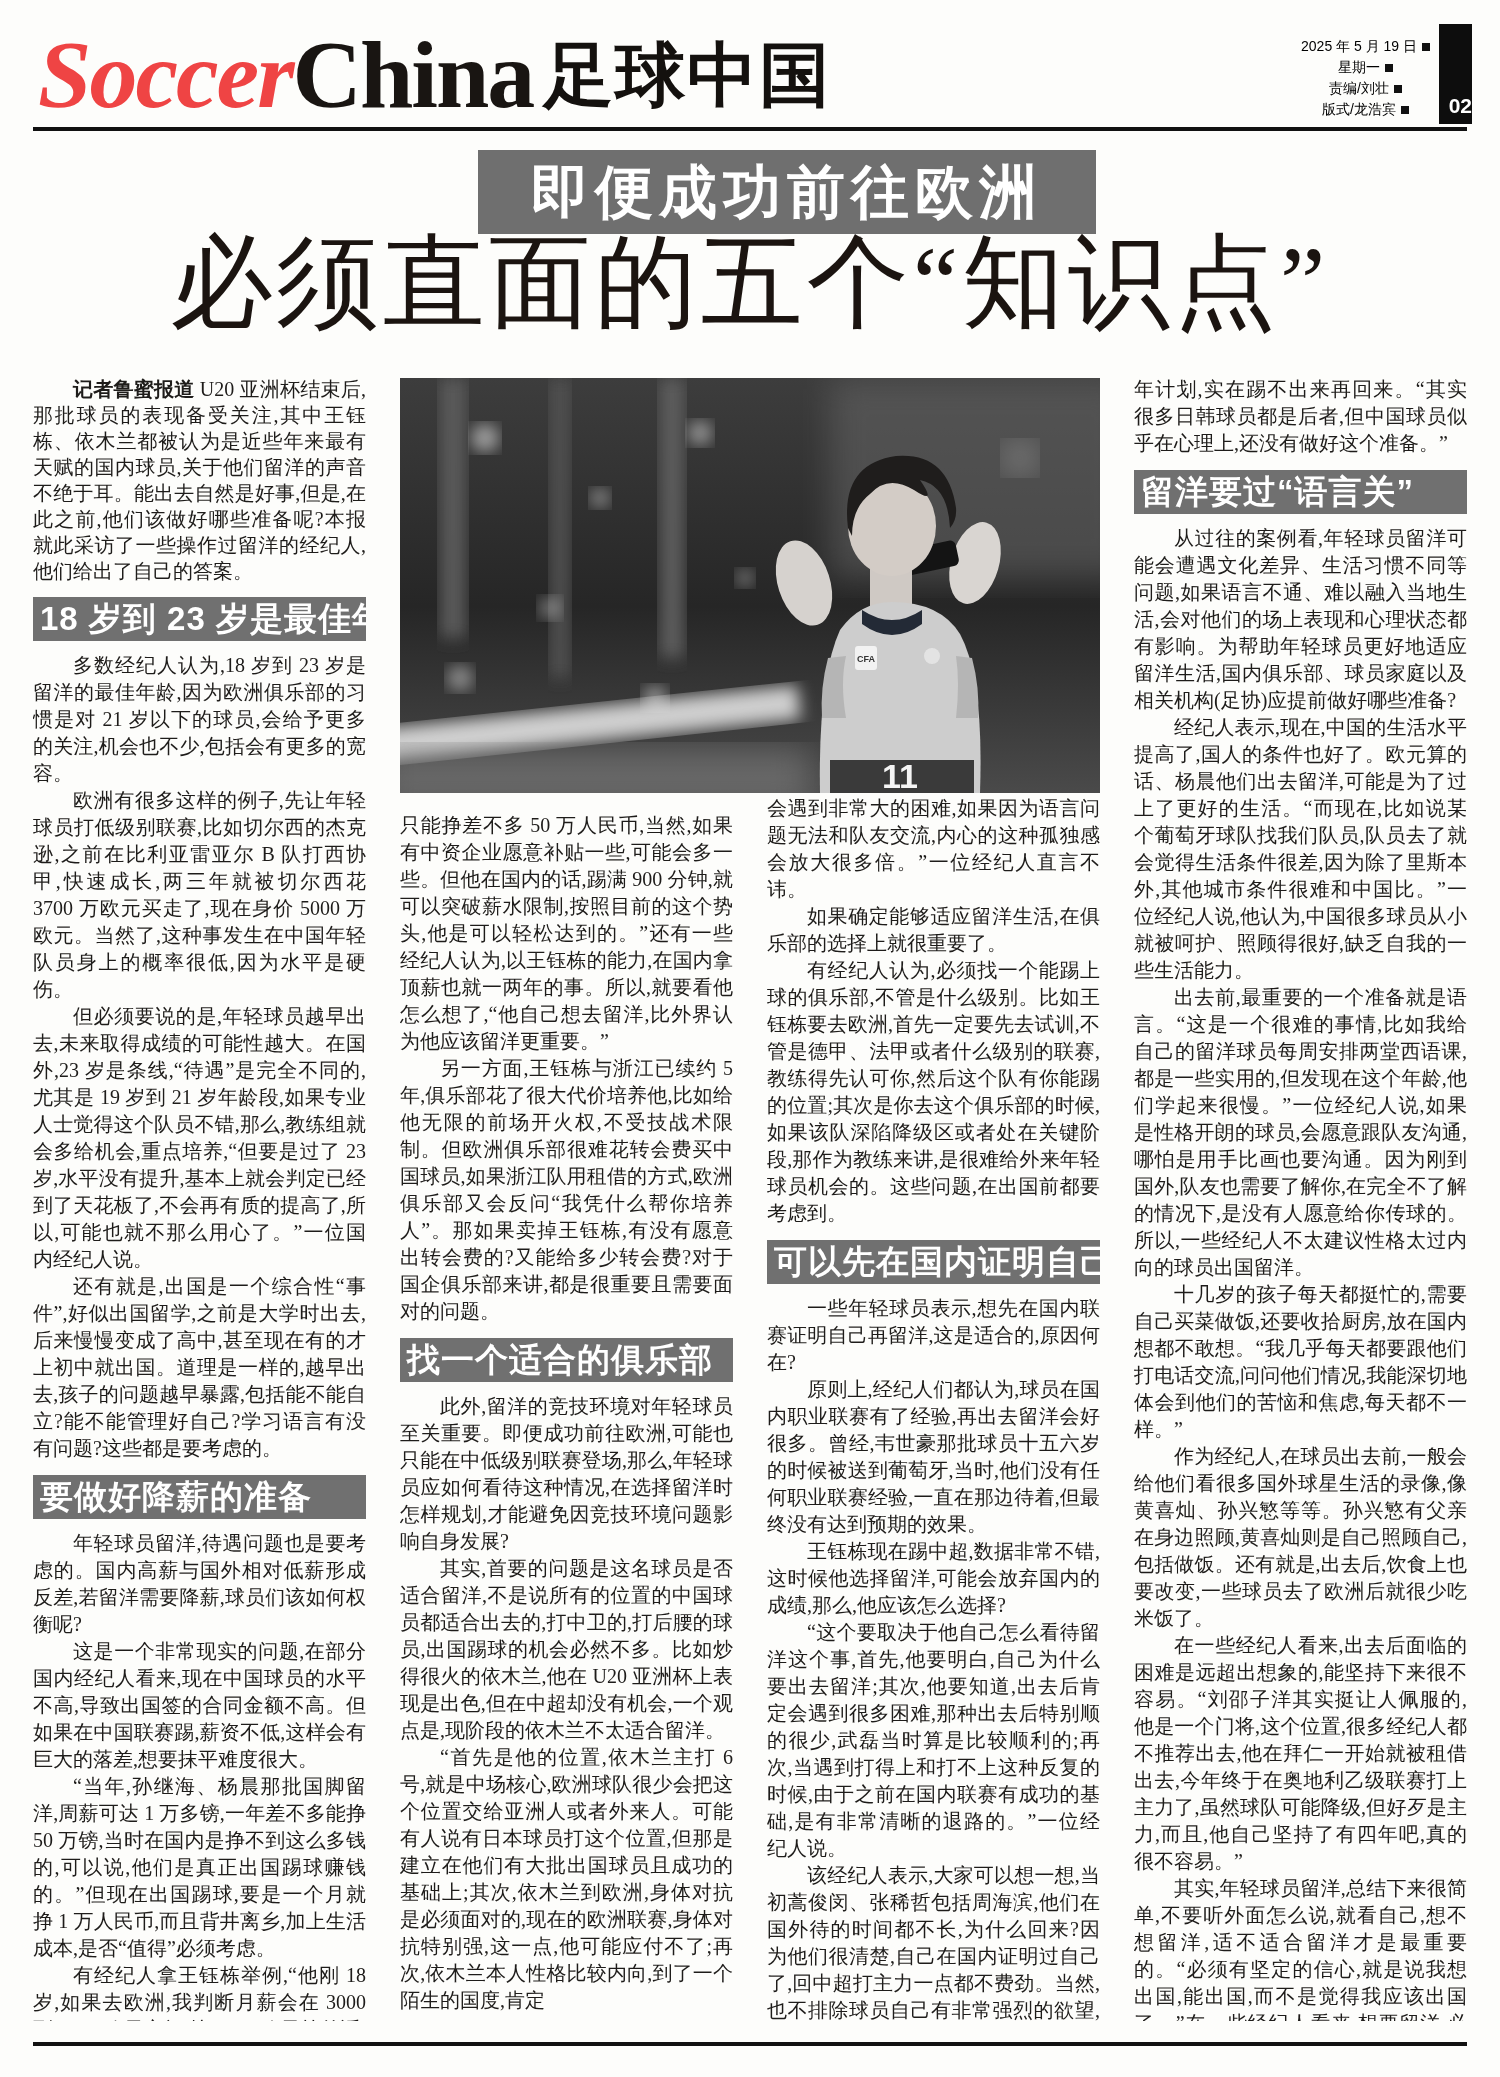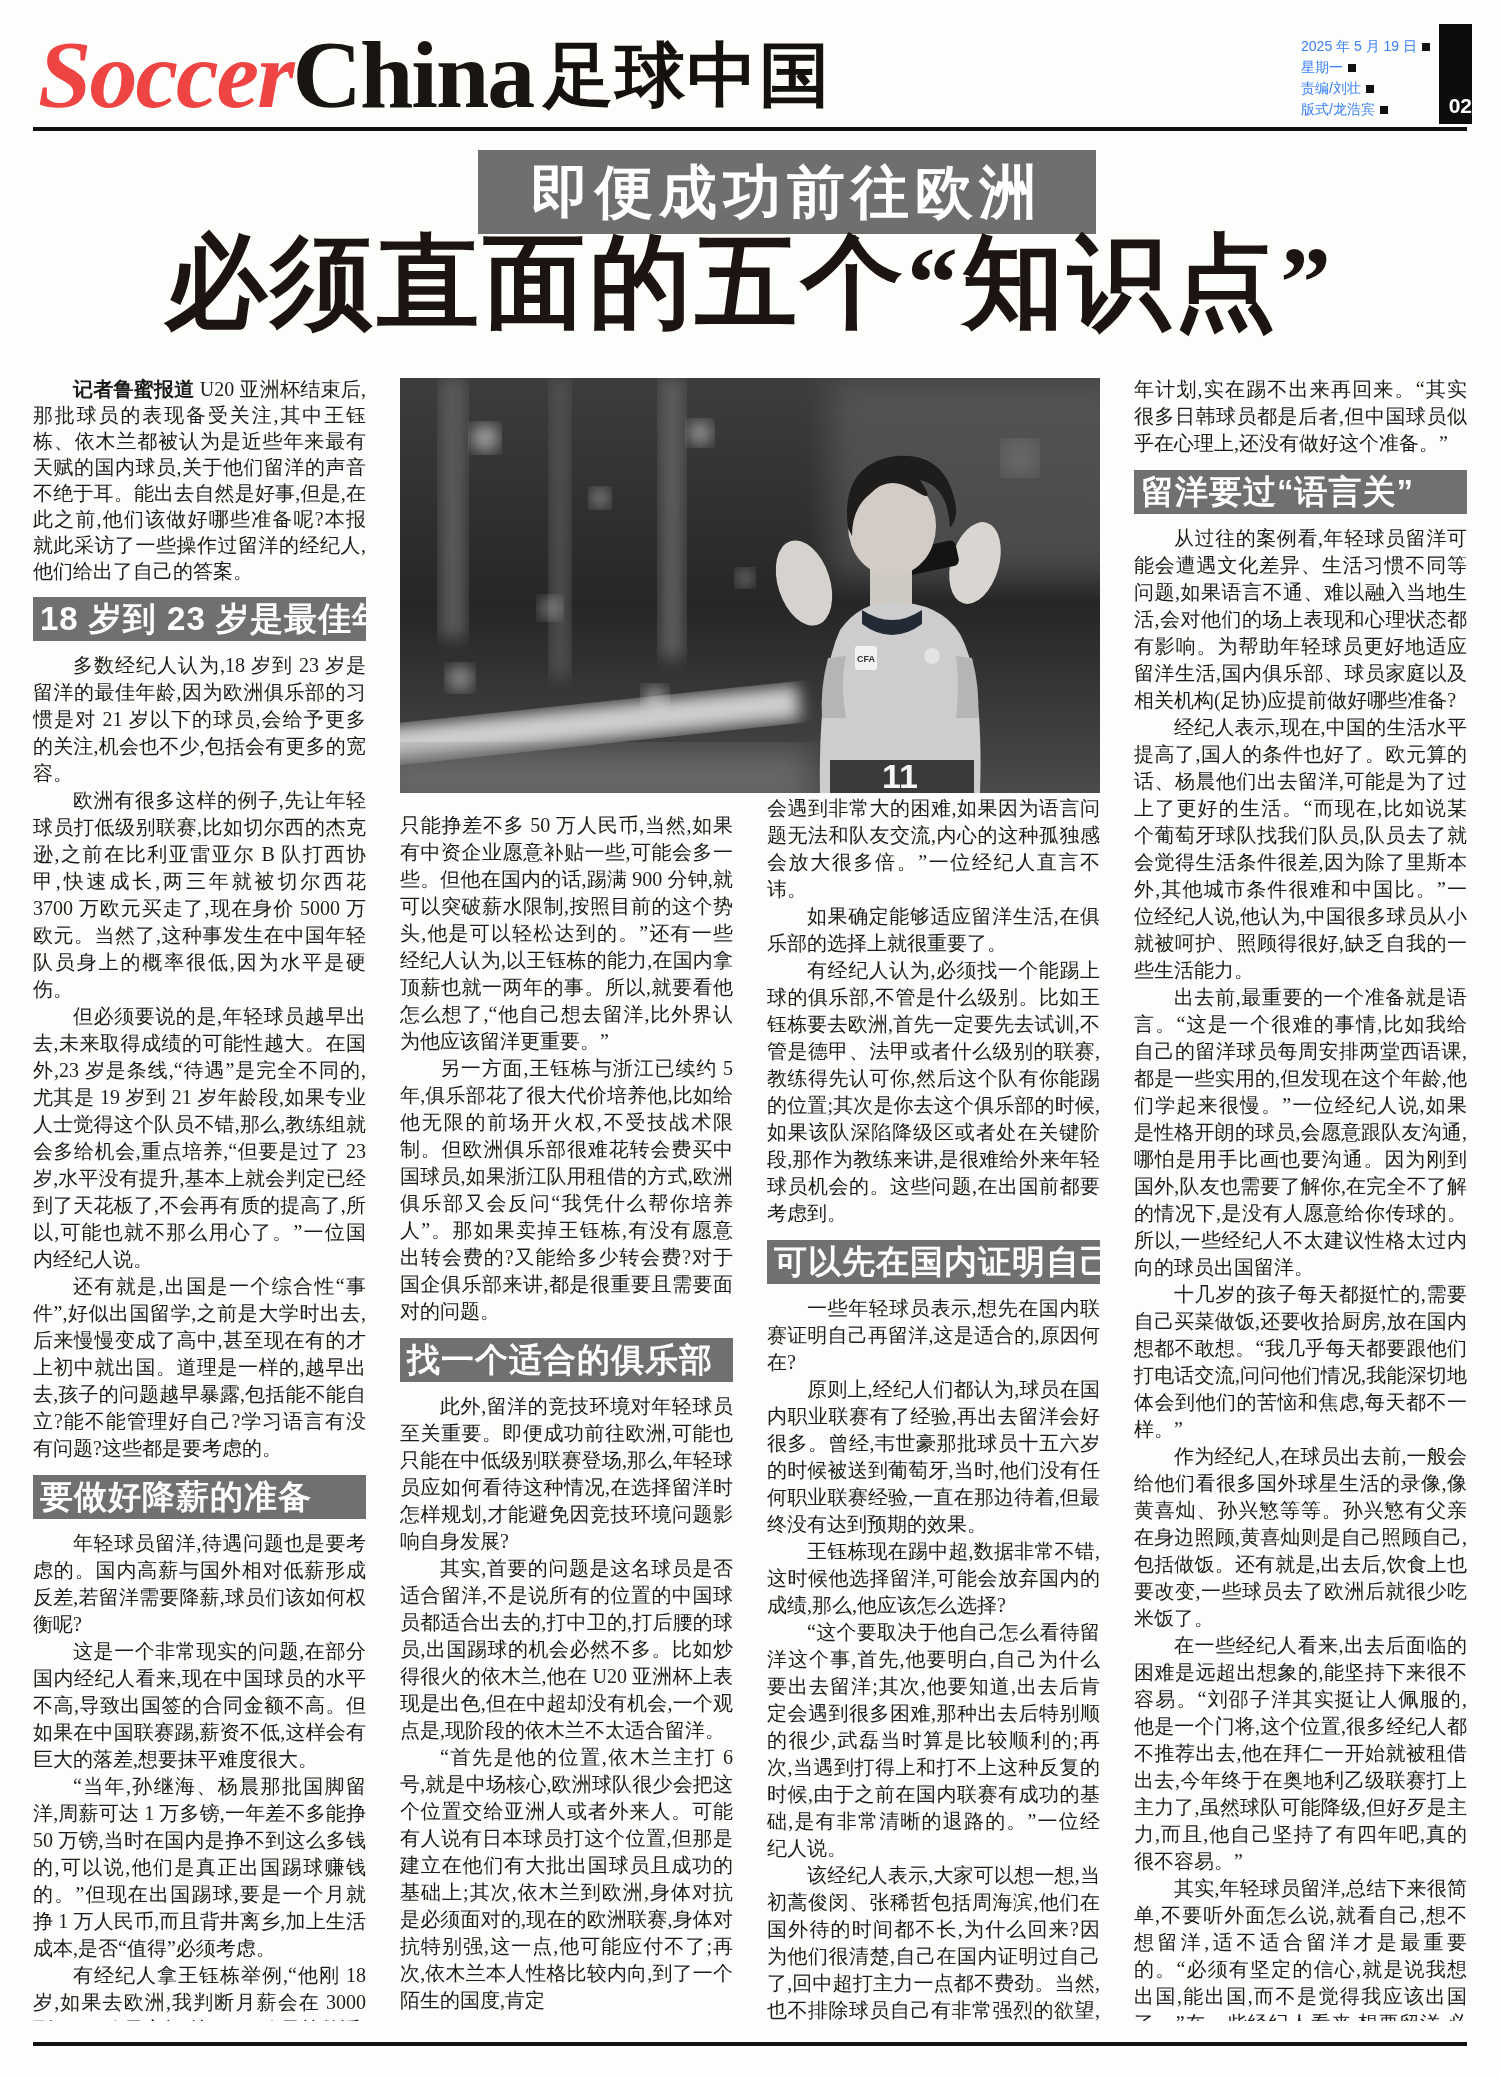--- a/index.html
+++ b/index.html
@@ -4,33 +4,33 @@
 <style>
   html,body{margin:0;padding:0;background:#e8e8e4;}
   #page{position:relative;width:1500px;height:2077px;background:#fdfdfb;margin:0 auto;overflow:hidden;
         font-family:"Liberation Serif","DejaVu Serif",serif;color:#1e1c1a;}
   
   #masthead{position:absolute;left:38px;top:22px;height:105px;white-space:nowrap;}
   .mh-latin{font-family:"Liberation Serif",serif;font-weight:bold;font-size:96px;line-height:105px;letter-spacing:-2px;}
   .mh-gray{color:#ef4444;font-style:italic;}
   .mh-black{color:#191512;}
   .mh-cn{font-family:"Liberation Sans",sans-serif;font-weight:bold;font-size:70px;color:#14110e;letter-spacing:2px;vertical-align:8px;margin-left:10px;}
-  #dateline{position:absolute;right:70px;top:36px;text-align:left;font-family:"Liberation Sans",sans-serif;
-            font-size:14px;line-height:21px;color:#3b82f6;}
+  #dateline{position:absolute;right:70px;top:36px;text-align:center;font-family:"Liberation Sans",sans-serif;
+            font-size:14px;line-height:21px;color:#000000;}
   #dateline .dl-line::after{content:"";display:inline-block;width:8px;height:8px;background:#111;margin-left:5px;}
   #pagenum-bar{position:absolute;right:28px;top:24px;width:33px;height:100px;background:#0d0d0d;}
   #pagenum{position:absolute;left:0;bottom:6px;width:100%;text-align:right;color:#fff;
            font-family:"Liberation Sans",sans-serif;font-weight:bold;font-size:21px;}
   #head-rule{position:absolute;left:33px;top:127px;width:1434px;height:4px;background:#111;}
   
   #kicker{position:absolute;left:478px;top:150px;width:618px;height:84px;background:#6f6f6f;
           color:#fff;font-family:"Liberation Sans",sans-serif;font-weight:bold;font-size:58px;
           line-height:84px;text-align:center;letter-spacing:6px;}
   #main-headline{position:absolute;left:0;top:228px;width:1500px;text-align:center;
-          font-family:"Liberation Serif",serif;font-weight:700;font-size:102px;line-height:110px;
+          font-family:"Liberation Serif",serif;font-weight:400;font-size:102px;line-height:110px;
           color:#1b1410;letter-spacing:4px;white-space:nowrap;}
   
   #photo{position:absolute;left:400px;top:378px;width:700px;height:415px;background:#2c2c2c;overflow:hidden;}
   
   .col{position:absolute;width:333px;overflow:hidden;text-align:justify;}
   #col-0{left:33px;top:376px;height:1645px;}
   #col-1{left:400px;top:812px;height:1210px;}
   #col-2{left:767px;top:795px;height:1228px;}
   #col-3{left:1134px;top:376px;height:1645px;}
   .col p{margin:0;font-size:20px;line-height:27px;text-indent:2em;}

